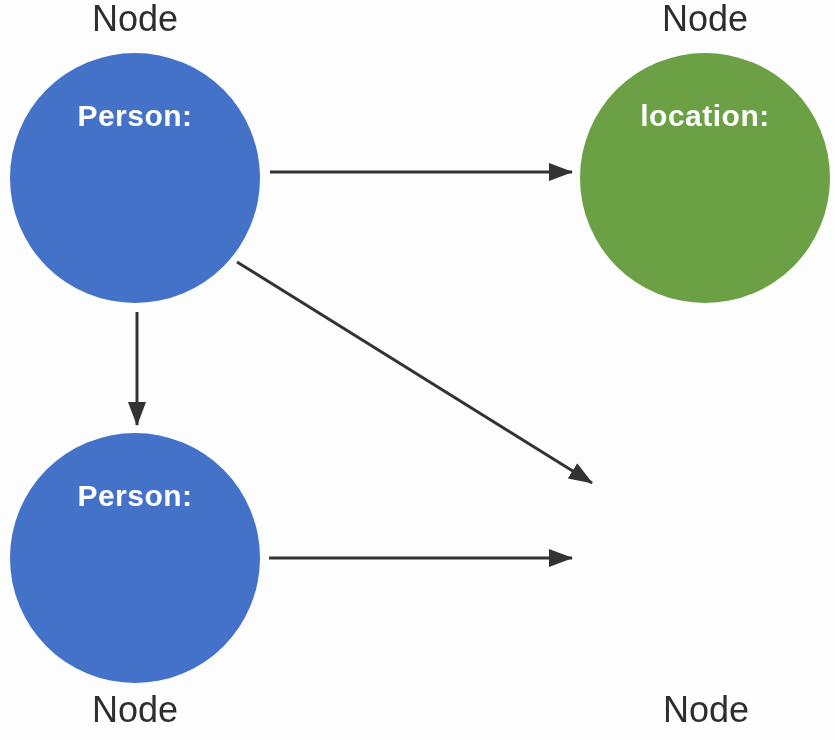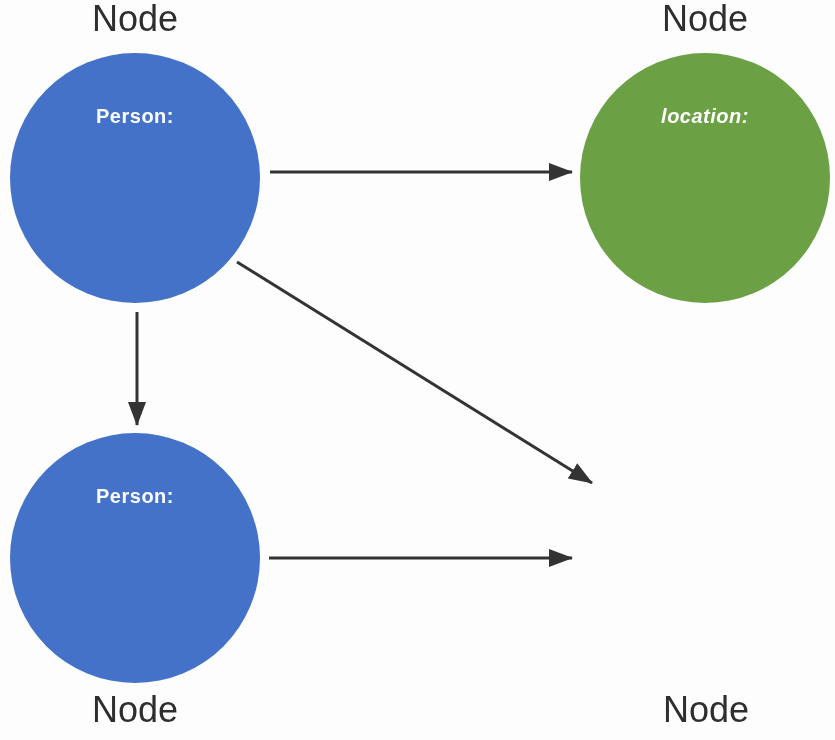--- a/index.html
+++ b/index.html
@@ -33,21 +33,21 @@
     width: 250px;
     height: 250px;
     border-radius: 50%;
     box-sizing: border-box;
     padding-top: 46px;
     text-align: center;
   }
   .circle-label {
     display: inline-block;
     color: #ffffff;
-    font-size: 20px;
+    font-size: 30px;
     font-weight: 700;
     line-height: 34px;
     letter-spacing: 0.5px;
   }
   .type-label {
     position: absolute;
     width: 250px;
     text-align: center;
     color: #2e2e2e;
     font-size: 36px;
@@ -76,21 +76,21 @@
     <line class="edge-line" x1="237" y1="262" x2="592" y2="483" marker-end="url(#arrowhead)"></line>
     <line class="edge-line" x1="269" y1="558" x2="572" y2="558" marker-end="url(#arrowhead)"></line>
   </svg>
 
   <div class="type-label tl" style="top:-3px;">Node</div>
   <div class="node-circle tl" style="top: 53px; background-color: rgb(68, 114, 200);">
     <span class="circle-label">Person:</span>
   </div>
 
   <div class="type-label tr" style="top:-3px;">Node</div>
-  <div class="node-circle tr" style="top: 53px; background-color: rgb(107, 161, 68); font-style: italic;">
+  <div class="node-circle tr" style="top: 53px; background-color: rgb(107, 161, 68);">
     <span class="circle-label">location:</span>
   </div>
 
   <div class="node-circle bl" style="top: 433px; background-color: rgb(68, 114, 200);">
     <span class="circle-label">Person:</span>
   </div>
   <div class="type-label bl" style="top:688px;">Node</div>
 
   <div class="type-label br" style="top:688px;">Node</div>
 

